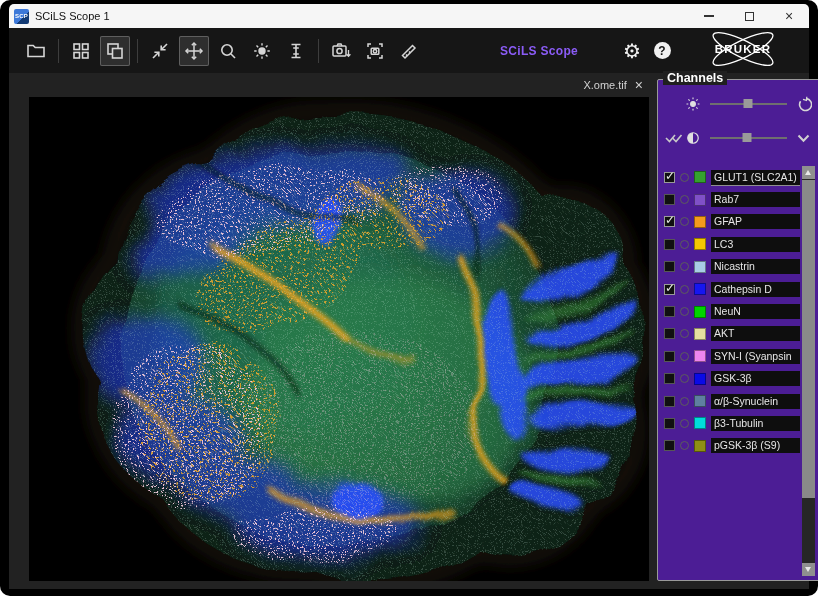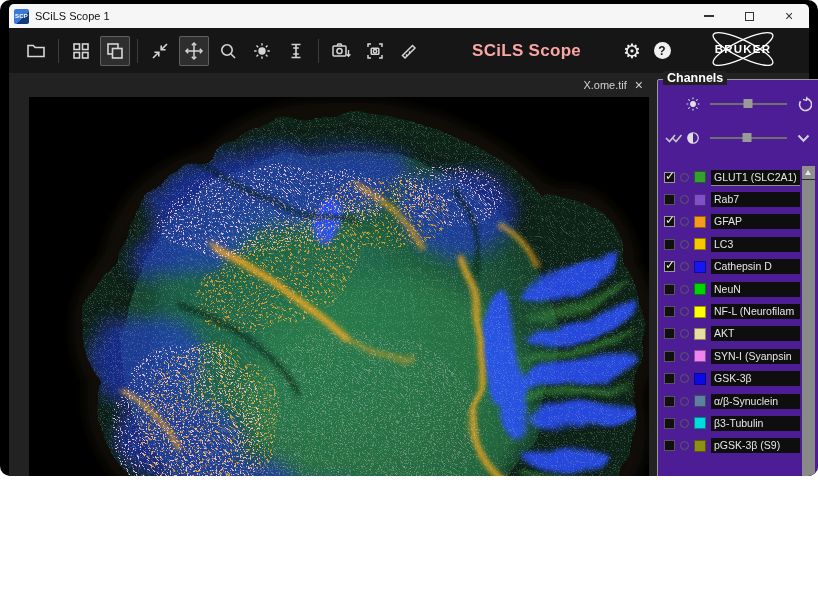--- a/index.html
+++ b/index.html
@@ -1,34 +1,34 @@
 <!DOCTYPE html>
 <html><head>
 <meta charset="utf-8">
 <style>
   html,body{margin:0;padding:0;background:#fff;font-family:"Liberation Sans",sans-serif;}
   *{box-sizing:border-box;}
-  .window{width:818px;height:476px;background:#000;border-radius:10px;padding:4px 9px 7px 9px;position:relative;overflow:hidden;}
+  .window{width:818px;height:596px;background:#000;border-radius:10px;padding:4px 9px 7px 9px;position:relative;overflow:hidden;}
   
   .titlebar{height:24px;background:#f6f6f6;border-radius:5px 5px 0 0;display:flex;align-items:center;padding-left:5px;}
   .appicon{width:15px;height:15px;border-radius:2px;background:linear-gradient(135deg,#3c78d8 58%,#123a74 58%);color:#fff;font-size:6px;font-weight:bold;display:flex;align-items:center;justify-content:center;letter-spacing:.2px;}
   .apptitle{font-size:11px;color:#111;margin-left:6px;}
   .winbtns{margin-left:auto;display:flex;height:100%;}
   .winbtn{width:40px;height:100%;display:flex;align-items:center;justify-content:center;color:#333;}
   .minglyph{width:10px;height:1.5px;background:#333;}
   .maxglyph{width:9px;height:9px;border:1.4px solid #333;}
   .closeglyph{font-size:14px;line-height:1;color:#333;}
   
   .app{height:561px;background:#141414;display:flex;flex-direction:column;}
   .toolbar{height:45px;background:#161616;display:flex;align-items:center;padding:0 10px;flex:none;}
   .tbtn{width:30px;height:30px;display:flex;align-items:center;justify-content:center;border-radius:2px;margin:0 2px;}
   .tbtn.active{background:#2e2e2e;box-shadow:0 0 0 1px #5f5f5f inset;}
   .tsep{width:1px;height:24px;background:#3d3d3d;margin:0 5px;}
   .tbtn svg{display:block;}
-  .appname{font-size:17px;font-weight:bold;color:#fca5a5;margin-left:46px;letter-spacing:.3px;}
+  .appname{font-size:12px;font-weight:bold;color:#8b5cf6;margin-left:74px;letter-spacing:.3px;}
   .gearbtn{margin-left:auto;width:26px;height:26px;display:flex;align-items:center;justify-content:center;color:#f0f0f0;font-size:20px;}
   .helpbtn{width:26px;height:26px;display:flex;align-items:center;justify-content:center;margin-left:4px;}
   .helpcircle{width:17px;height:17px;border-radius:50%;background:#f0f0f0;color:#121212;font-weight:bold;font-size:12px;display:flex;align-items:center;justify-content:center;}
   .brand{margin-left:26px;margin-right:14px;}
   
   .main{flex:1;background:#222;display:flex;padding:0 0 8px 20px;min-height:0;}
   .leftcol{width:620px;flex:none;display:flex;flex-direction:column;min-height:0;}
   .tabrow{height:24px;display:flex;align-items:center;justify-content:flex-end;padding-right:6px;gap:8px;}
   .tablabel{font-size:11px;color:#d2d2d2;}
   .tabclose{font-size:14px;color:#d2d2d2;line-height:1;}
@@ -387,42 +387,42 @@
             </div>
             <div class="ch-row">
               <span class="cb">
                   <i></i>
                 </span>
               <span class="rad"></span>
               <span class="sw" style="background-color: rgb(245, 200, 0);"></span>
               <span class="lbl">LC3</span>
             </div>
             <div class="ch-row">
+              <span class="cb">
+                  <i></i>
+                </span>
+              <span class="rad"></span>
+              <span class="sw" style="background-color: rgb(169, 205, 230);"></span>
+              <span class="lbl">Nicastrin</span>
+            </div>
+            <div class="ch-row">
               <span class="cb on">
                   <i>✓</i>
                 </span>
               <span class="rad"></span>
               <span class="sw" style="background-color: rgb(22, 22, 240);"></span>
               <span class="lbl">Cathepsin D</span>
             </div>
             <div class="ch-row">
               <span class="cb">
                   <i></i>
                 </span>
               <span class="rad"></span>
               <span class="sw" style="background-color: rgb(0, 212, 0);"></span>
               <span class="lbl">NeuN</span>
-            </div>
-            <div class="ch-row">
-              <span class="cb">
-                  <i></i>
-                </span>
-              <span class="rad"></span>
-              <span class="sw" style="background-color: rgb(255, 255, 0);"></span>
-              <span class="lbl">NF-L (Neurofilam</span>
             </div>
             <div class="ch-row">
               <span class="cb">
                   <i></i>
                 </span>
               <span class="rad"></span>
               <span class="sw" style="background-color: rgb(230, 223, 160);"></span>
               <span class="lbl">AKT</span>
             </div>
             <div class="ch-row">

